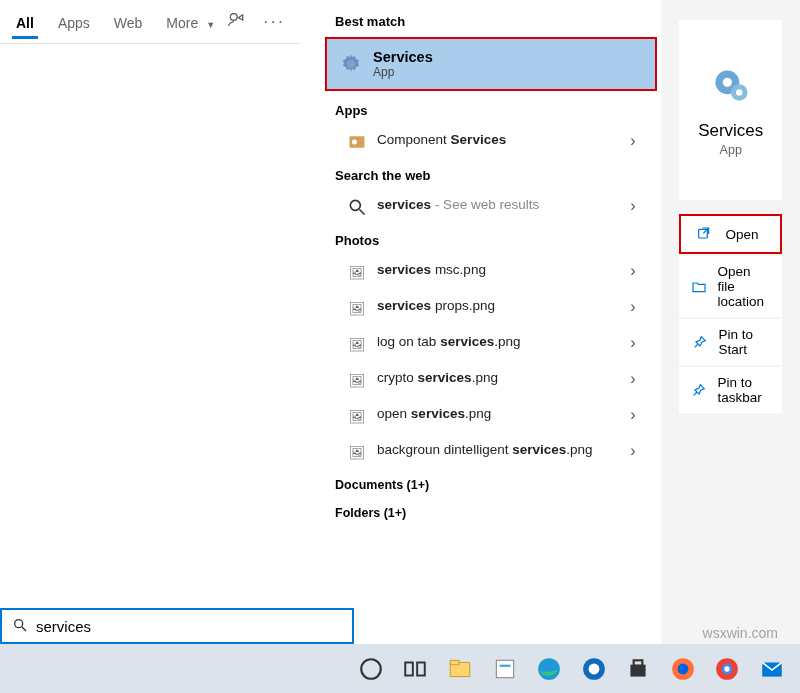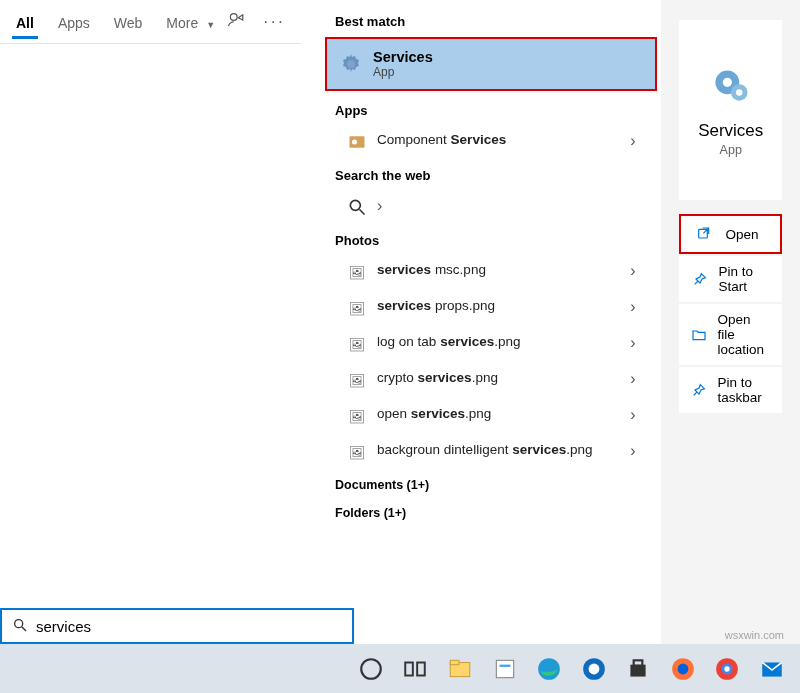--- a/index.html
+++ b/index.html
@@ -177,22 +177,22 @@
     padding: 0 6px;
   }
   .taskbar .tbtn {
     width: 46px; height: 40px;
     display: flex; align-items: center; justify-content: center;
     cursor: pointer;
   }
   .taskbar .tbtn svg, .taskbar .tbtn .emoji { width: 26px; height: 26px; font-size: 22px; }
   .watermark {
     position: absolute;
-    right: 16px; bottom: 52px;
-    font-size: 11px;
+    right: 22px; bottom: 52px;
+    font-size: 14px;
     color: rgba(0,0,0,0.35);
   }
 </style>
 </head>
 <body>
 
 <div class="window">
 
   <div class="tabs">
     <div class="tab active">All</div>
@@ -246,20 +246,23 @@
         <div class="chev">›</div>
       </div>
 
       <div class="section-label">Search the web</div>
       <div class="row">
         <div class="ricon">
           <svg viewBox="0 0 24 24" fill="none" stroke="#333" stroke-width="2">
               <circle cx="10" cy="10" r="6"></circle>
               <line x1="15" y1="15" x2="21" y2="21"></line>
             </svg>
+        </div>
+        <div class="rlabel">
+          <b>services</b><span style="color:#888"> - See web results</span>
         </div>
         <div class="chev">›</div>
       </div>
 
       <div class="section-label">Photos</div>
 
       <div class="row">
         <div class="ricon">🖼</div>
         <div class="rlabel"><span></span><b>services</b><span> msc.png</span></div>
         <div class="chev">›</div>
@@ -317,32 +320,32 @@
                 <rect x="4" y="5" width="13" height="13" rx="1"></rect>
                 <path d="M10 3h9v9"></path>
                 <path d="M19 3l-8 8"></path>
               </svg>
           </div>
           <span>Open</span>
         </div>
         <div class="action">
           <div class="aicon">
             <svg viewBox="0 0 24 24" fill="none" stroke="#0078d4" stroke-width="1.8">
+                <path d="M3 6h6l2 2h10v11H3z"></path>
+              </svg>
+          </div>
+          <span>Open file location</span>
+        </div>
+        <div class="action">
+          <div class="aicon">
+            <svg viewBox="0 0 24 24" fill="none" stroke="#0078d4" stroke-width="1.8">
                 <path d="M14 4l6 6-5 2-3 6-3-3-5 5 5-5-3-3 6-3z"></path>
               </svg>
           </div>
           <span>Pin to Start</span>
-        </div>
-        <div class="action">
-          <div class="aicon">
-            <svg viewBox="0 0 24 24" fill="none" stroke="#0078d4" stroke-width="1.8">
-                <path d="M3 6h6l2 2h10v11H3z"></path>
-              </svg>
-          </div>
-          <span>Open file location</span>
         </div>
         <div class="action">
           <div class="aicon">
             <svg viewBox="0 0 24 24" fill="none" stroke="#0078d4" stroke-width="1.8">
                 <path d="M14 4l6 6-5 2-3 6-3-3-5 5 5-5-3-3 6-3z"></path>
               </svg>
           </div>
           <span>Pin to taskbar</span>
         </div>
       </div>

